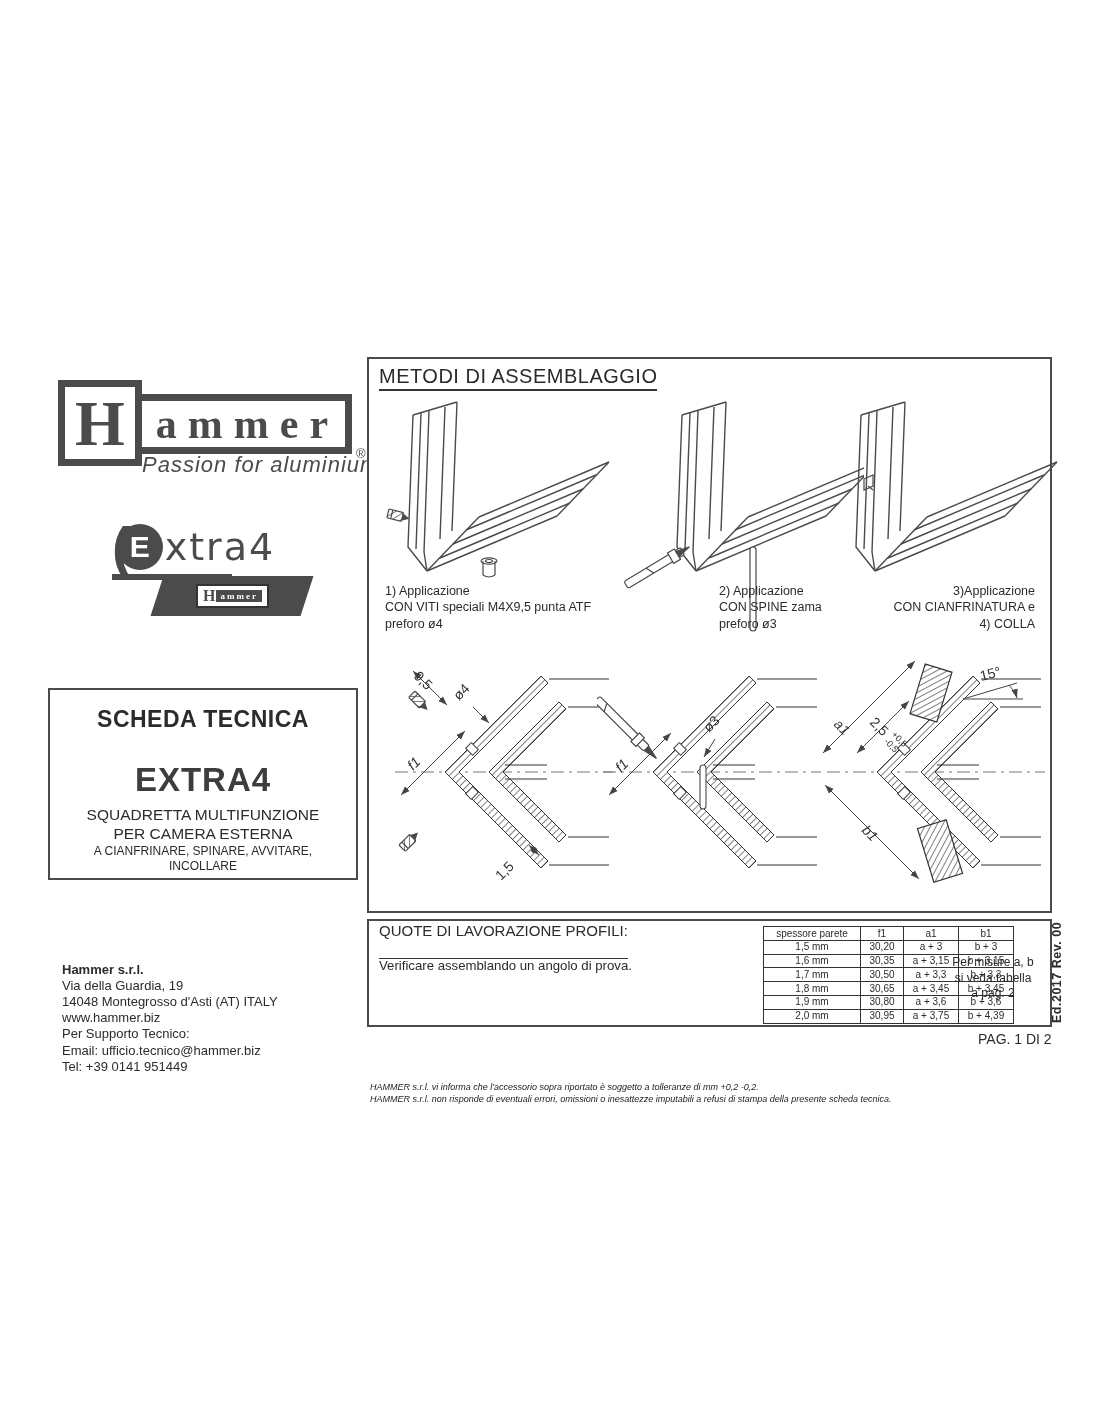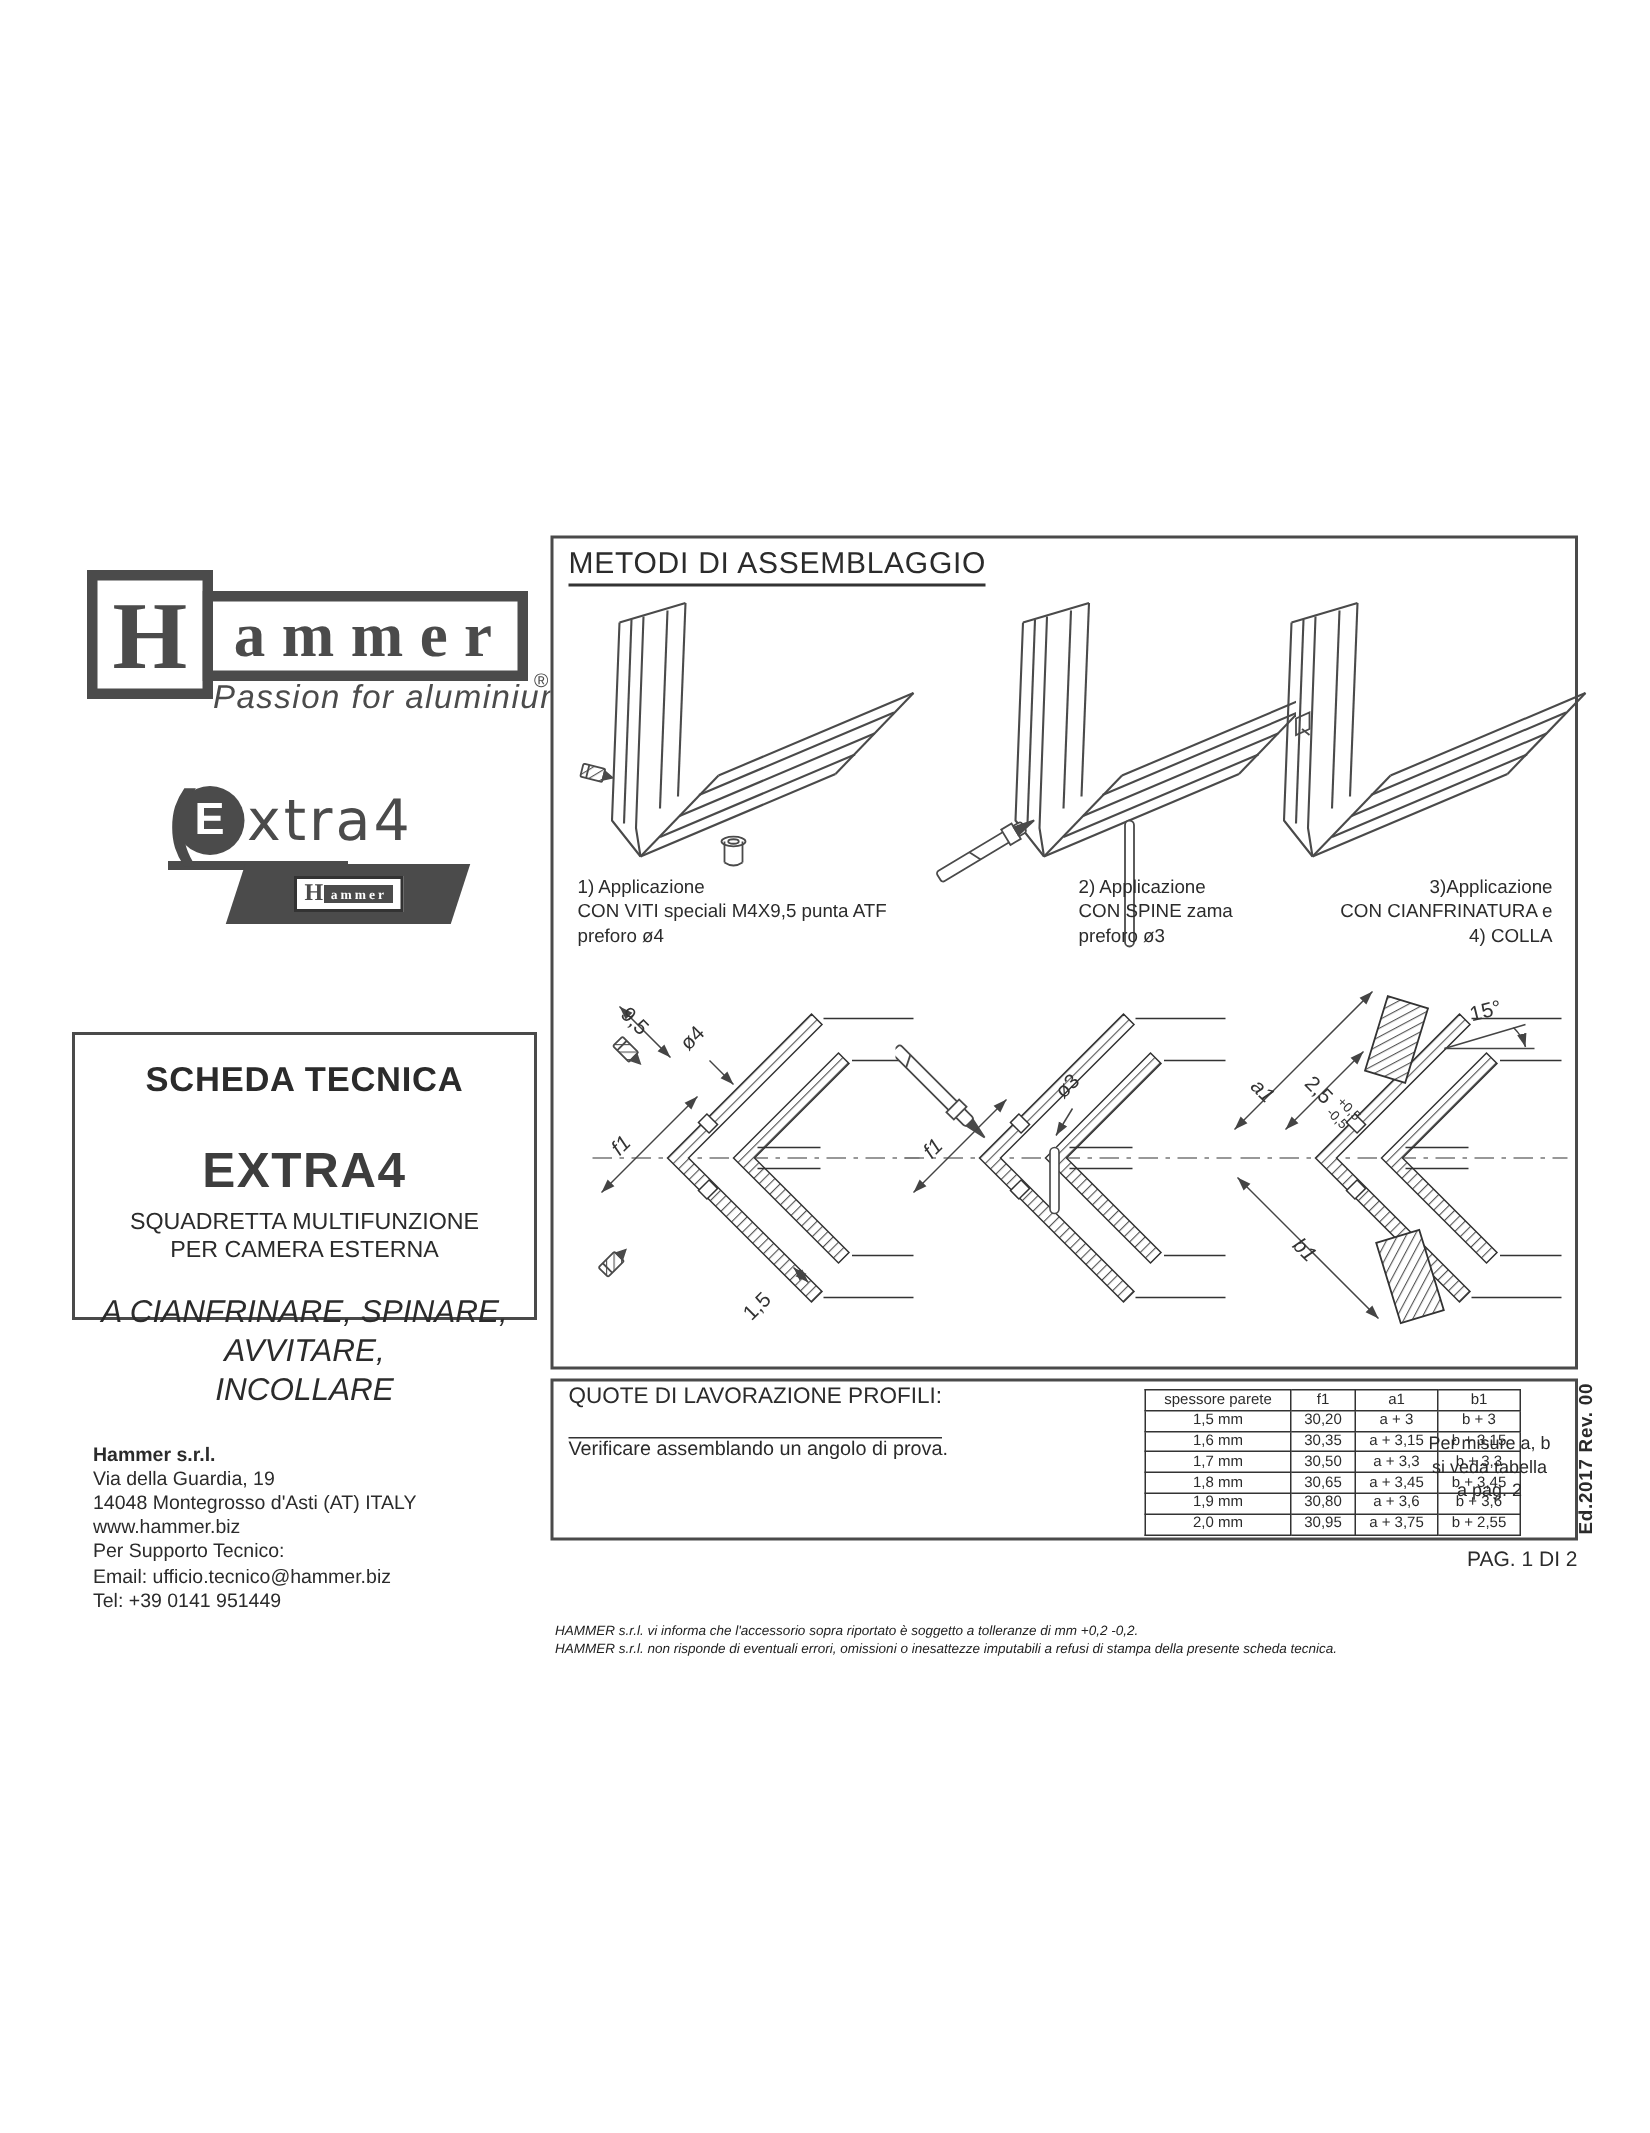--- a/index.html
+++ b/index.html
@@ -32,21 +32,21 @@
   .mini-h{font-family:"Liberation Serif",serif;font-weight:bold;font-size:16px;color:#4b4b4b;}
   .mini-ammer{background:#4b4b4b;color:#fff;font-family:"Liberation Serif",serif;font-weight:bold;
               font-size:9px;letter-spacing:2px;padding:1px 4px;margin-left:1px;}
 
   
   .scheda-box{left:48px;top:688px;width:306px;height:188px;border:2px solid #4a4a4a;
               text-align:center;background:#fff;}
   .scheda-title{font-size:23px;font-weight:bold;margin-top:16px;letter-spacing:0.5px;}
   .scheda-product{font-size:33px;font-weight:bold;margin-top:28px;letter-spacing:1px;color:#3d3d3d;}
   .scheda-sub{font-size:15.5px;margin-top:6px;line-height:1.25;}
-  .scheda-methods{font-size:21px;margin-top:18px;line-height:1.25;font-style:italic;}
+  .scheda-methods{font-size:12px;margin-top:0;line-height:1.25;}
 
   
   .contact{left:62px;top:962px;font-size:13px;line-height:1.24;}
   .contact .company{font-weight:bold;}
 
   
   .assembly-box{left:367px;top:357px;width:681px;height:552px;border:2px solid #4a4a4a;background:#fff;}
   .assembly-title{position:absolute;left:10px;top:6px;font-size:20px;letter-spacing:0.5px;
                   border-bottom:2px solid #333;padding-bottom:1px;}
   .caption{position:absolute;top:224px;font-size:12.5px;line-height:1.3;}
@@ -328,21 +328,21 @@
       <tr>
         <td>1,9 mm</td>
         <td>30,80</td>
         <td>a + 3,6</td>
         <td>b + 3,6</td>
       </tr>
       <tr>
         <td>2,0 mm</td>
         <td>30,95</td>
         <td>a + 3,75</td>
-        <td>b + 2,55</td>
+        <td>b + 4,39</td>
       </tr>
     </tbody>
       </table>
 
     <div class="quote-note">
       <div>Per misure a, b</div>
       <div>si veda tabella</div>
       <div>a pag. 2</div>
     </div>
   </div>

